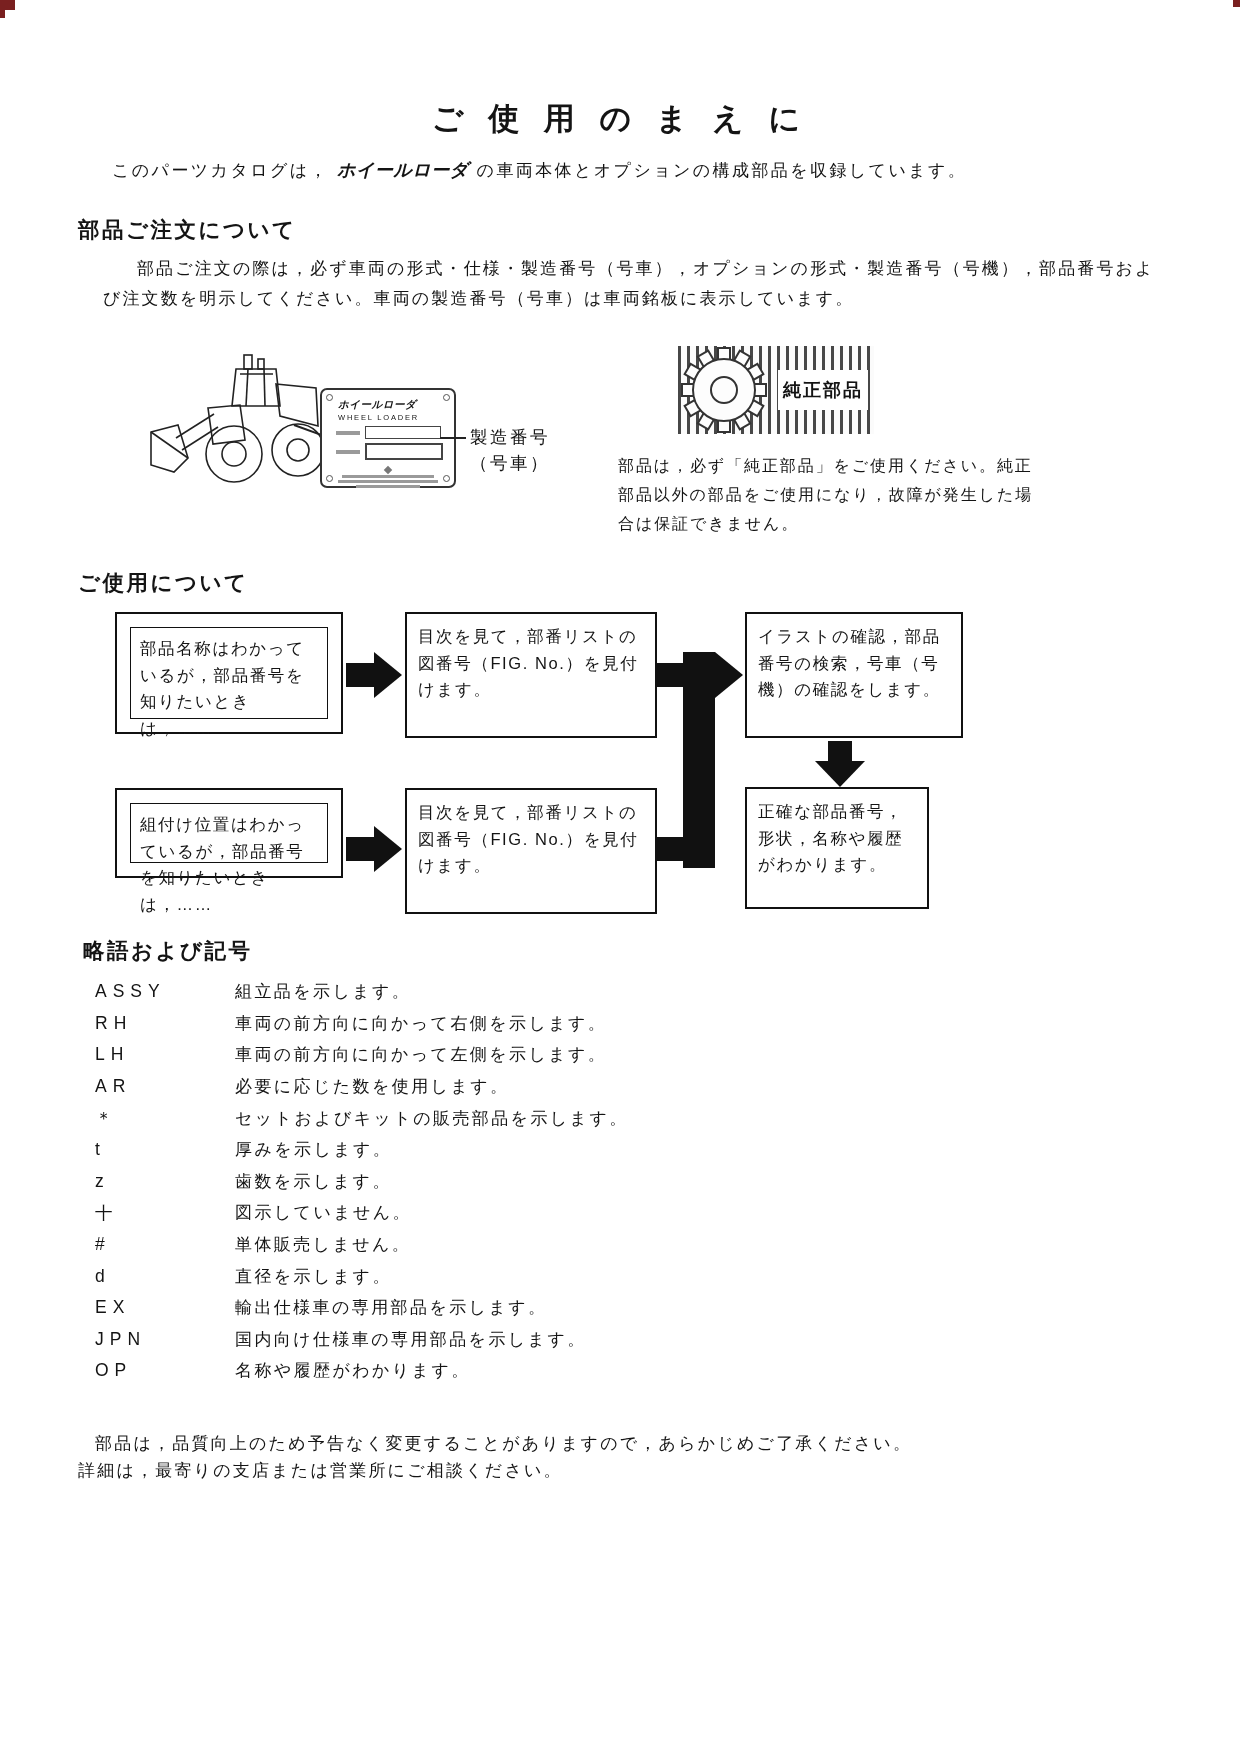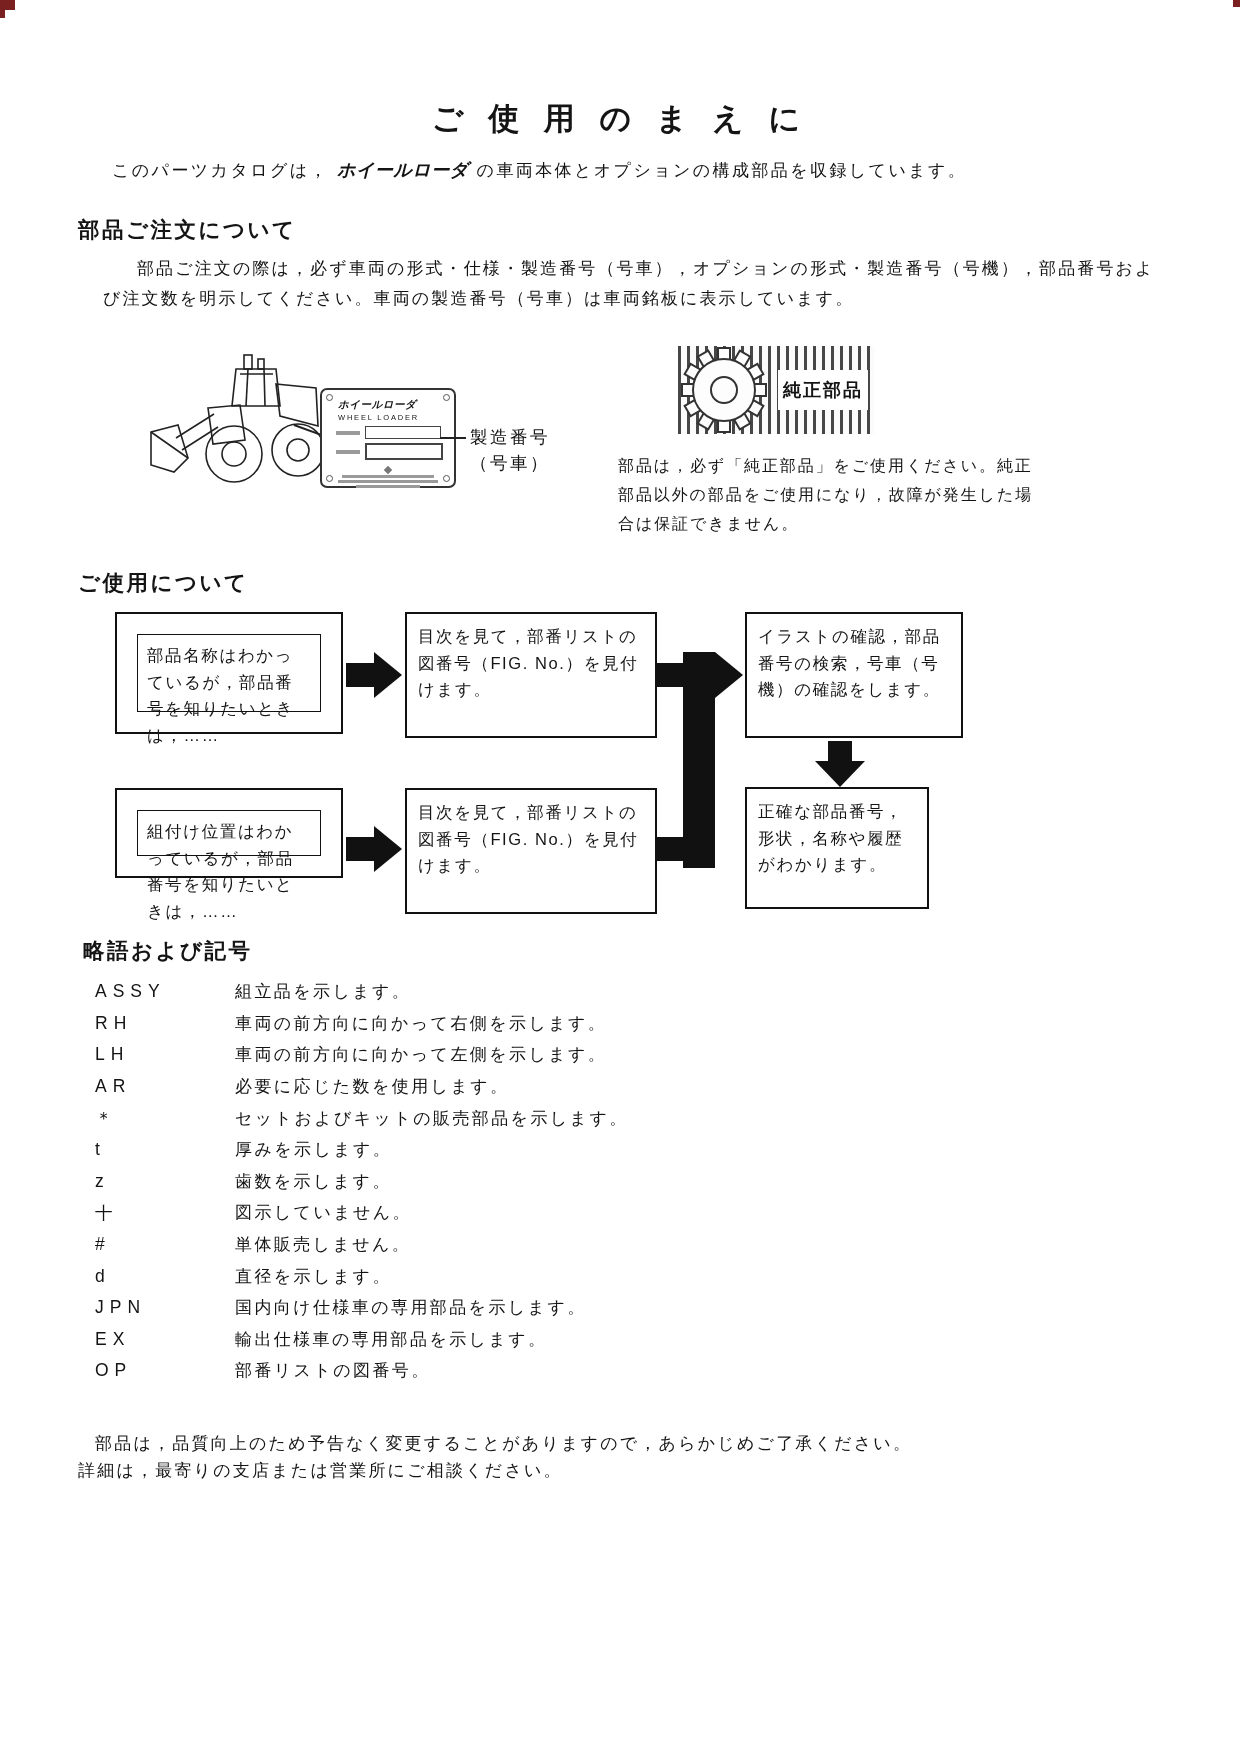--- a/index.html
+++ b/index.html
@@ -71,21 +71,21 @@
   }
   .genuine-note {
     position:absolute; left:618px; top:452px; width:424px; margin:0;
     font-size:16px; letter-spacing:1.9px; line-height:1.8;
   }
 
   
   .flow { position:absolute; left:0; top:0; width:1240px; height:0; }
   .fbox { position:absolute; box-sizing:border-box; background:#fff; font-size:16.5px; letter-spacing:1.6px; line-height:1.62; }
   .sbox { border:2px solid #111; padding:9px 11px; }
-  .dbox { border:2px solid #111; padding:20px; }
+  .dbox { border:2px solid #111; padding:13px; }
   .dbox .inner { border:1px solid #111; width:100%; height:100%; box-sizing:border-box; padding:7px 9px; }
   .box-a { left:115px; top:612px; width:228px; height:122px; }
   .box-b { left:405px; top:612px; width:252px; height:126px; }
   .box-c { left:745px; top:612px; width:218px; height:126px; }
   .box-d { left:115px; top:788px; width:228px; height:90px; }
   .box-e { left:405px; top:788px; width:252px; height:126px; }
   .box-f { left:745px; top:787px; width:184px; height:122px; }
 
   .harrow { position:absolute; display:flex; align-items:center; }
   .harrow .shaft { width:28px; height:24px; background:#111; }
@@ -268,29 +268,29 @@
       </div>
     <div class="abbr-row">
         <span class="sym">#</span>
         <span class="desc">単体販売しません。</span>
       </div>
     <div class="abbr-row">
         <span class="sym">d</span>
         <span class="desc">直径を示します。</span>
       </div>
     <div class="abbr-row">
+        <span class="sym">EX</span>
+        <span class="desc">輸出仕様車の専用部品を示します。</span>
+      </div>
+    <div class="abbr-row">
         <span class="sym">JPN</span>
         <span class="desc">国内向け仕様車の専用部品を示します。</span>
       </div>
     <div class="abbr-row">
-        <span class="sym">EX</span>
-        <span class="desc">輸出仕様車の専用部品を示します。</span>
-      </div>
-    <div class="abbr-row">
         <span class="sym">OP</span>
-        <span class="desc">部番リストの図番号。</span>
+        <span class="desc">名称や履歴がわかります。</span>
       </div>
   </div>
 
   <p class="footer1">部品は，品質向上のため予告なく変更することがありますので，あらかじめご了承ください。</p>
   <p class="footer2">詳細は，最寄りの支店または営業所にご相談ください。</p>
 
 </div>
 
 </body></html>

